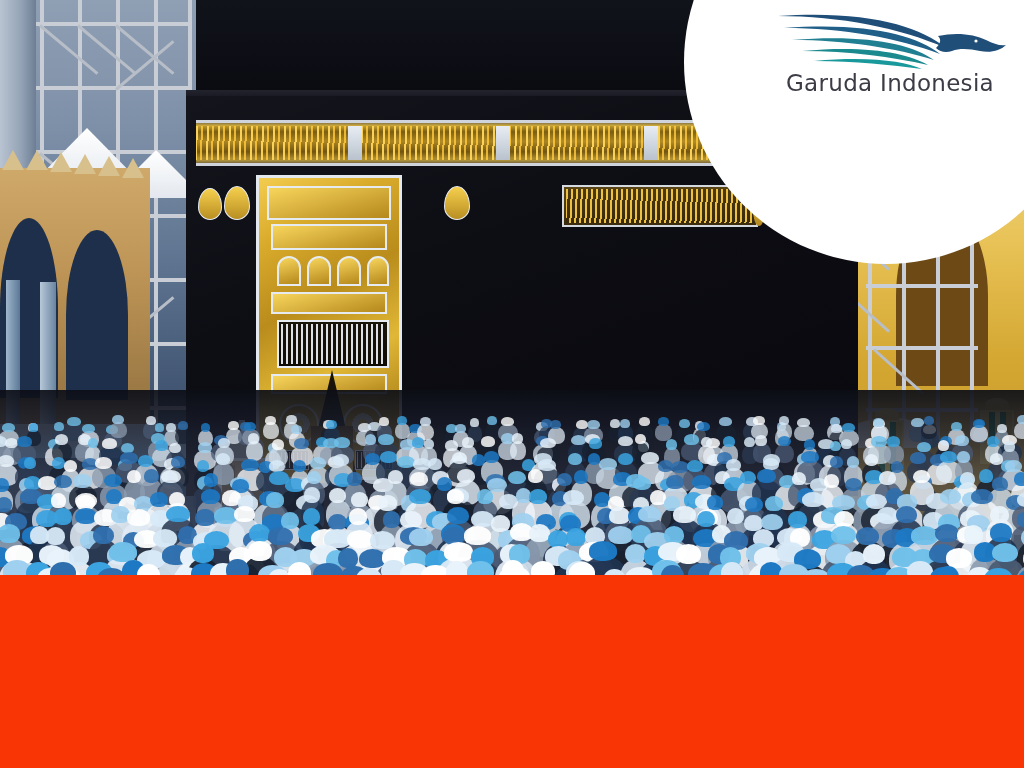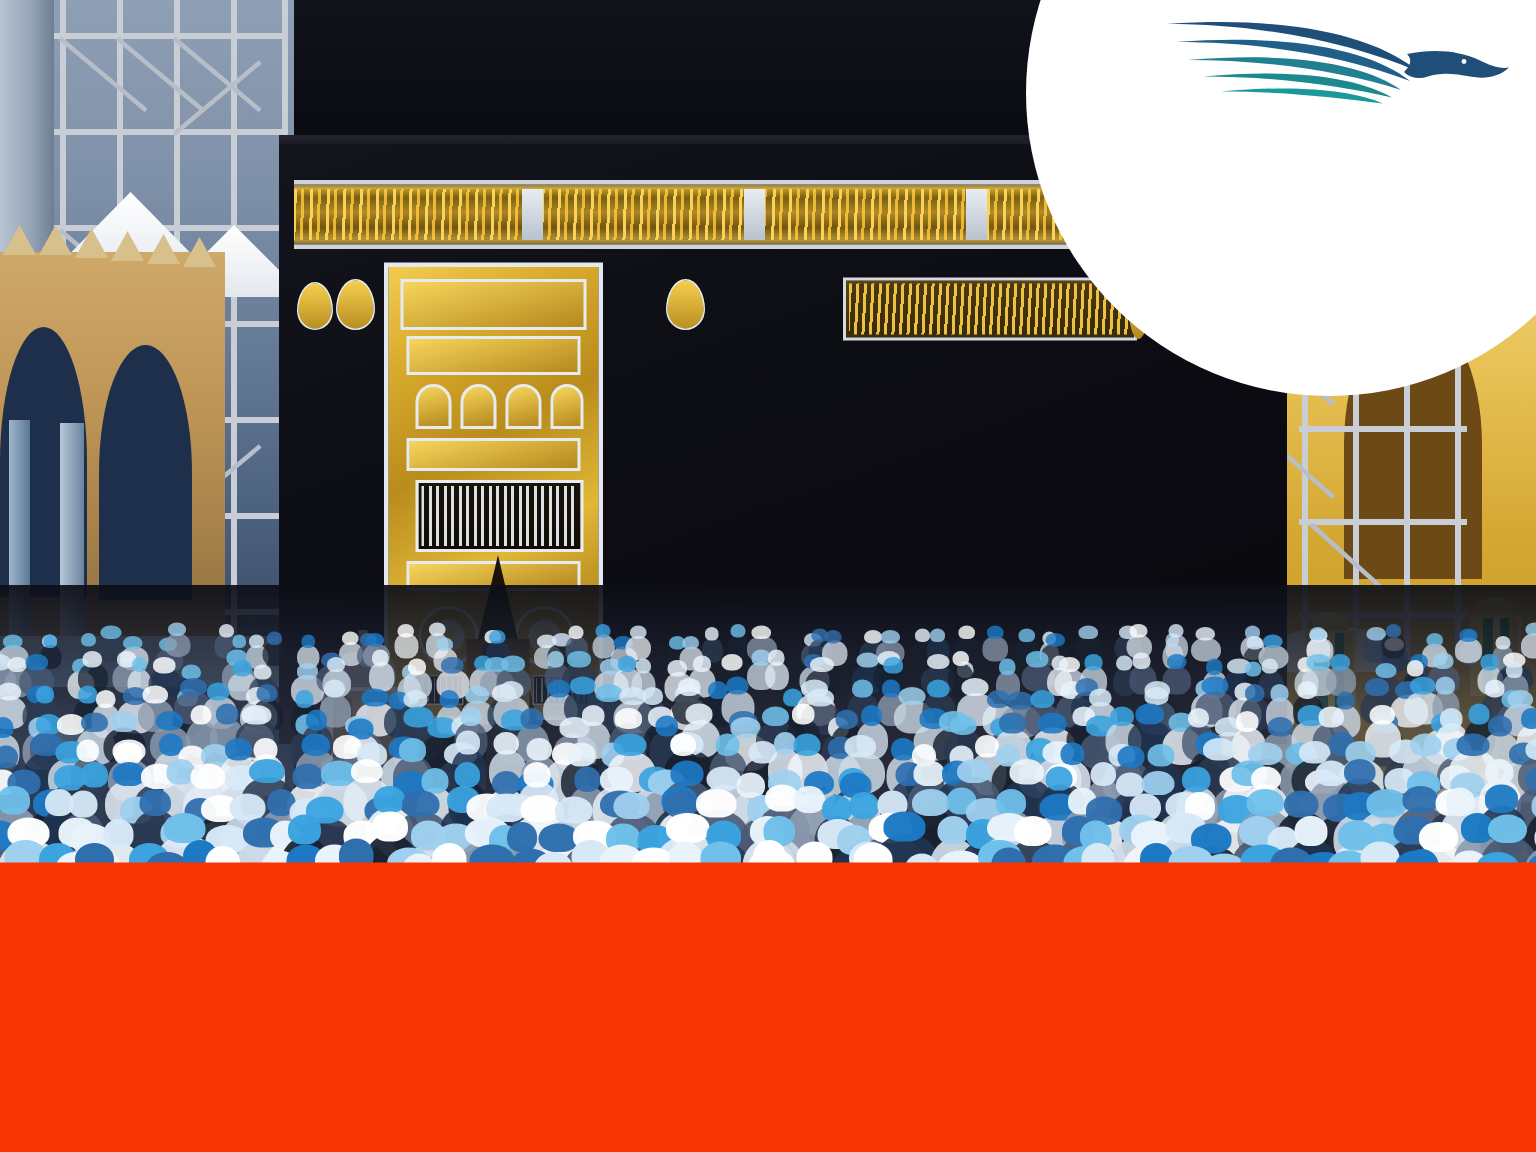--- a/index.html
+++ b/index.html
@@ -1291,16 +1291,17 @@
     <div class="logo-inner">
       <svg width="240" height="62" viewBox="0 0 240 62">
         <path d="M8 8 C70 8 130 20 176 40 C150 18 96 2 8 8 Z" fill="#1f4e79"></path>
         <path d="M14 20 C74 20 128 30 170 46 C146 27 96 14 14 20 Z" fill="#1f5f88"></path>
         <path d="M22 32 C76 32 126 40 164 52 C142 36 96 26 22 32 Z" fill="#217f92"></path>
         <path d="M32 43 C80 43 122 49 158 57 C138 45 96 37 32 43 Z" fill="#1a8a8f"></path>
         <path d="M44 53 C86 53 120 57 152 61 C134 53 98 48 44 53 Z" fill="#19999b"></path>
         <path d="M168 28 C186 24 204 26 216 32 C224 36 230 38 236 37 C230 43 220 45 210 43 C200 41 190 40 182 43 C176 45 170 44 166 40 C170 36 172 32 168 28 Z" fill="#1f4e79"></path>
         <circle cx="206" cy="33" r="1.6" fill="#ffffff"></circle>
       </svg>
+      <div class="logo-word">Garuda Indonesia</div>
     </div>
   </div>
 
 </div>
 
 </body></html>

